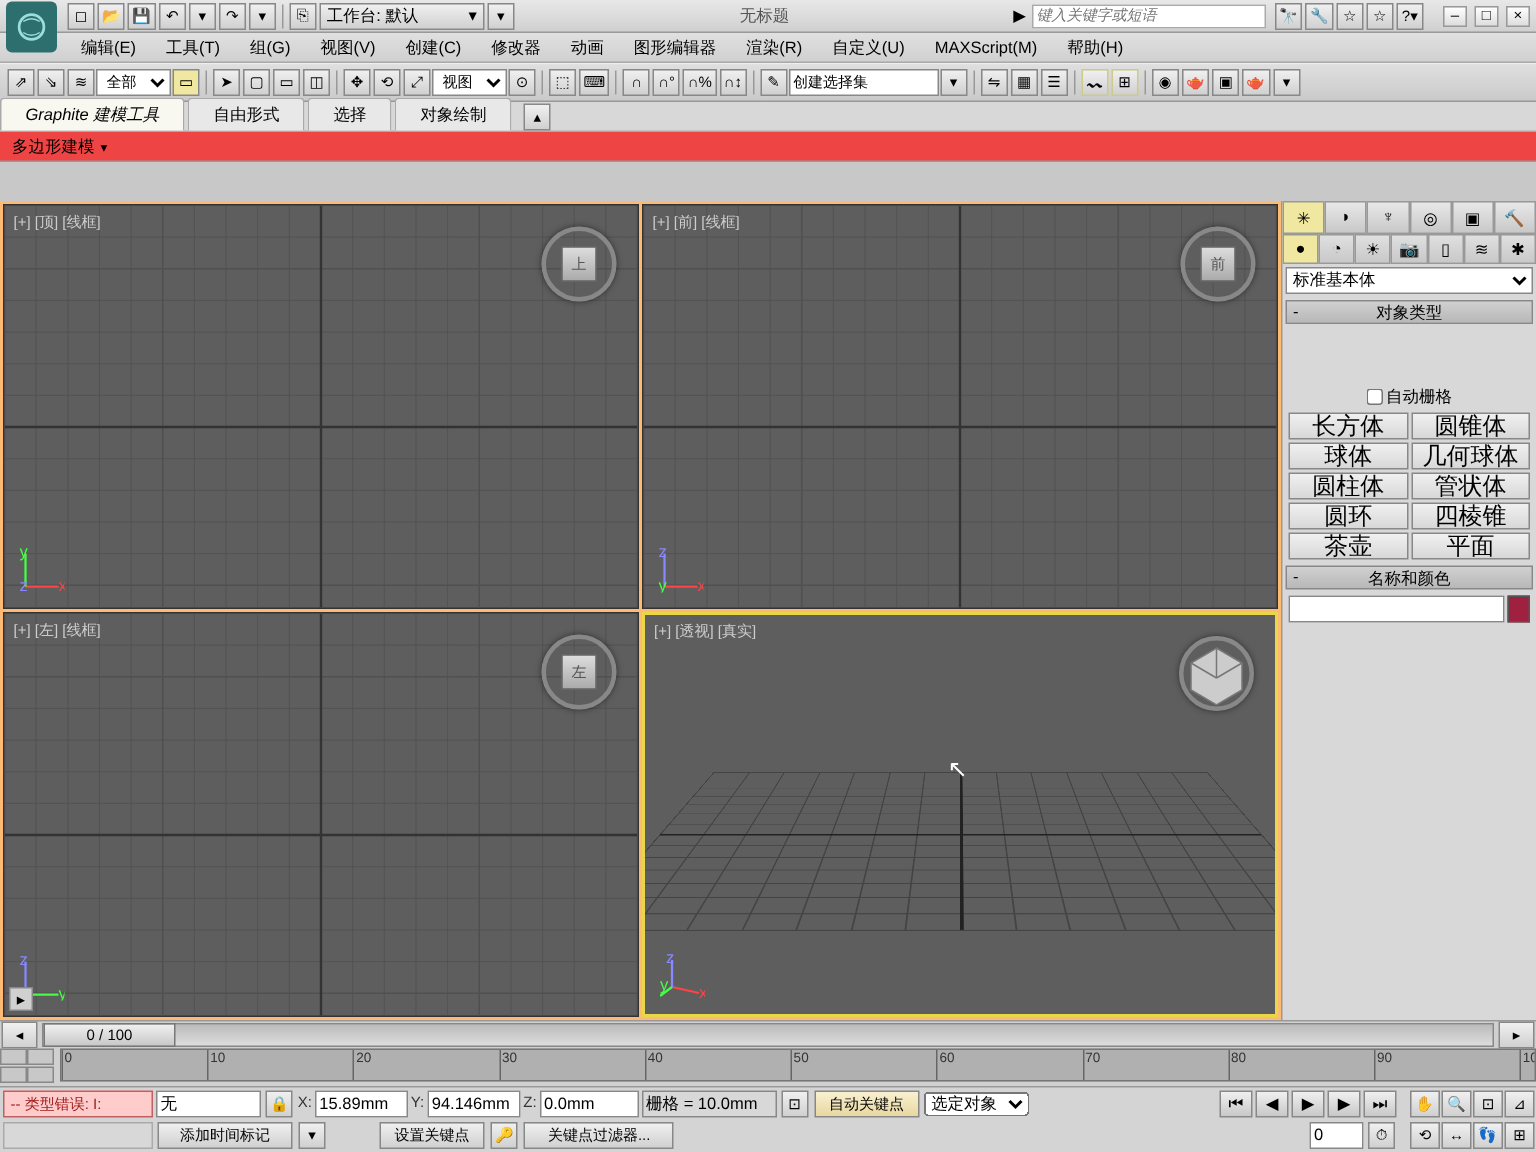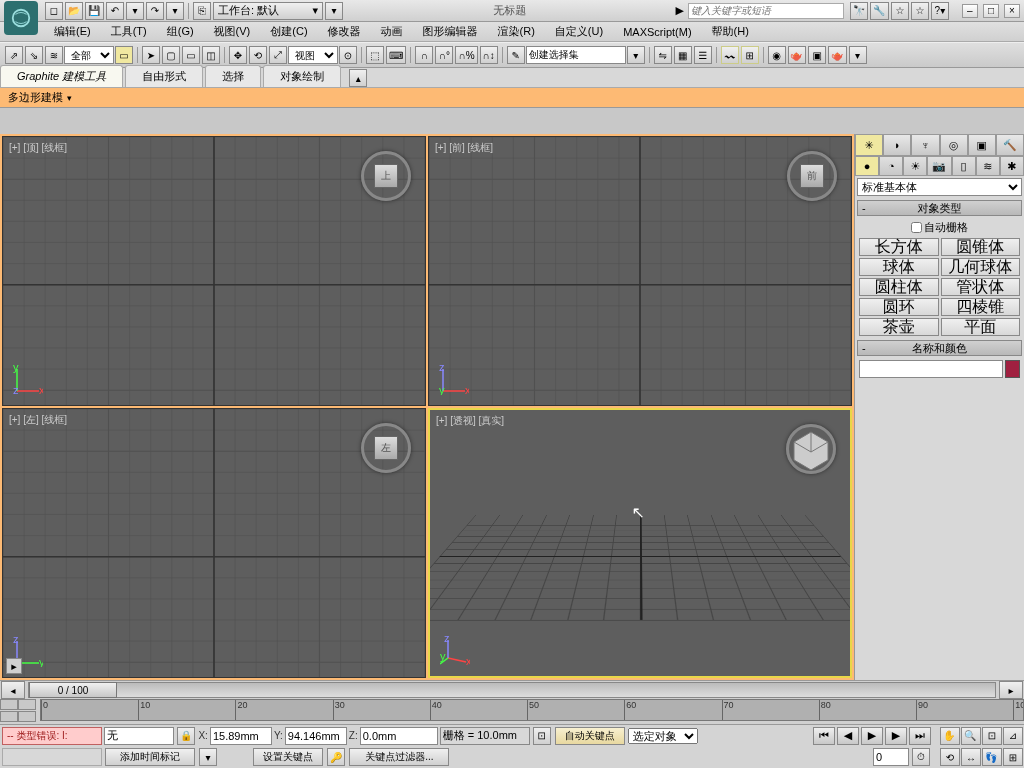--- a/index.html
+++ b/index.html
@@ -21,21 +21,21 @@
 #menubar span { padding:0 10px; cursor:pointer; }
 
 
 .toolbar { height:26px; background:linear-gradient(#dfdfdf,#cacaca); display:flex; align-items:center; padding:0 4px; border-bottom:1px solid #999; border-top:1px solid #eee; }
 .toolbar .tb-input { height:18px; border:1px solid #888; background:#fff; padding:0 2px; font-size:10px; }
 
 
 #ribbon-tabs { height:20px; background:#d8d8d8; display:flex; align-items:flex-end; border-bottom:1px solid #aaa; }
 .rtab { padding:3px 16px; border:1px solid #aaa; border-bottom:none; margin-right:2px; background:#e8e8e8; cursor:pointer; border-radius:3px 3px 0 0; }
 .rtab.active { background:#f8f8f0;font-style:italic; }
-#ribbon-body { height:20px; background:#fdba74; display:flex; align-items:center; padding:0 8px; border-bottom:1px solid #999; }
+#ribbon-body { height:20px; background:#ef4444; display:flex; align-items:center; padding:0 8px; border-bottom:1px solid #999; }
 
 
 #main { position:absolute; top:134px; left:0; right:0; bottom:88px; display:flex; }
 #viewports { flex:1; background:#fdba74; display:grid; grid-template:1fr 1fr/1fr 1fr; gap:2px; padding:2px; position:relative; }
 .vp { background:#5e5e5e; border:1px solid #333; position:relative; overflow:hidden; }
 .vp.active { border:2px solid #e8d848; }
 .vp-label { position:absolute; top:4px; left:6px; color:#ccc; font-size:10px; z-index:5; }
 .vp-grid { position:absolute; inset:0; }
 .axis-gizmo { position:absolute; bottom:10px; left:10px; width:30px; height:30px; }
 .vp-cube { position:absolute; top:14px; right:14px; width:50px; height:50px; }
@@ -48,21 +48,21 @@
 #cmd-tabs { display:flex; height:22px; }
 #cmd-tabs .ct { flex:1; border:1px solid #999; background:linear-gradient(#e8e8e8,#c8c8c8); display:flex; align-items:center; justify-content:center; cursor:pointer; }
 #cmd-tabs .ct.active { background:#f0e8a0; }
 #cmd-subtabs { display:flex; height:20px; }
 #cmd-subtabs .st { flex:1; border:1px solid #999; background:linear-gradient(#e0e0e0,#c8c8c8); display:flex; align-items:center; justify-content:center; cursor:pointer; }
 #cmd-subtabs .st.active { background:#f0e8a0; }
 #cmd-drop { margin:2px; }
 #cmd-drop select { width:100%; height:18px; border:1px solid #888; background:#fff; font-size:11px; }
 .rollout-hdr { background:linear-gradient(#d0d0d0,#b8b8b8); border:1px solid #888; height:16px; display:flex; align-items:center; justify-content:center; margin:2px; position:relative; font-size:10px; }
 .rollout-hdr .toggle { position:absolute; left:4px; }
-.rollout-body { padding:2px 4px; }
+.rollout-body { padding:2px 4px;margin-top:37px; }
 .obj-grid { display:grid; grid-template-columns:1fr 1fr; gap:2px; }
 .obj-btn { border:1px solid #888; background:linear-gradient(#f0f0f0,#d8d8d8); height:18px; display:flex; align-items:center; justify-content:center; cursor:pointer; font-size:16px; }
 .name-row { display:flex; gap:2px; margin:2px 4px; }
 .name-row input { flex:1; height:18px; border:1px solid #888; background:#fff; }
 .color-sw { width:22px; height:18px; background:#a02040; border:1px solid #555; cursor:pointer; }
 
 
 #timeline { position:absolute; left:0; right:0; bottom:44px; height:44px; background:#d0d0d0; border-top:1px solid #999; display:flex; flex-direction:column; }
 #slider-row { height:18px; display:flex; align-items:center; }
 #frame-slider { flex:1; height:16px; background:linear-gradient(#bbb,#ddd); border:1px solid #888; margin:0 2px; position:relative; }
@@ -509,21 +509,21 @@
 <div id="statusbar">
   <div id="status-top">
     <div class="err-box" style="width:100px">-- 类型错误:  I:</div>
     <div class="stat-field" style="width:70px">无</div>
     <span class="btn">🔒</span>
     <span class="stat-label">X:</span>
       <div class="stat-field" style="width:62px">15.89mm</div>
     <span class="stat-label">Y:</span>
       <div class="stat-field" style="width:62px">94.146mm</div>
     <span class="stat-label">Z:</span>
-      <div class="stat-field" style="width:78px">0.0mm</div>
+      <div class="stat-field" style="width:66px">0.0mm</div>
     <div class="stat-field" style="width:90px;background:#d8d8d8">栅格 = 10.0mm</div>
     <span class="btn">⊡</span>
     <div class="btn" style="width:70px;background:linear-gradient(#f8f0d0,#e8d8a0)">自动关键点</div>
     <select class="tb-input" style="width:70px"><option>选定对象</option></select>
     <div style="flex:1"></div>
     <div class="play-btn">⏮</div>
     <div class="play-btn">◀</div>
     <div class="play-btn">▶</div>
     <div class="play-btn">▶</div>
     <div class="play-btn">⏭</div>

